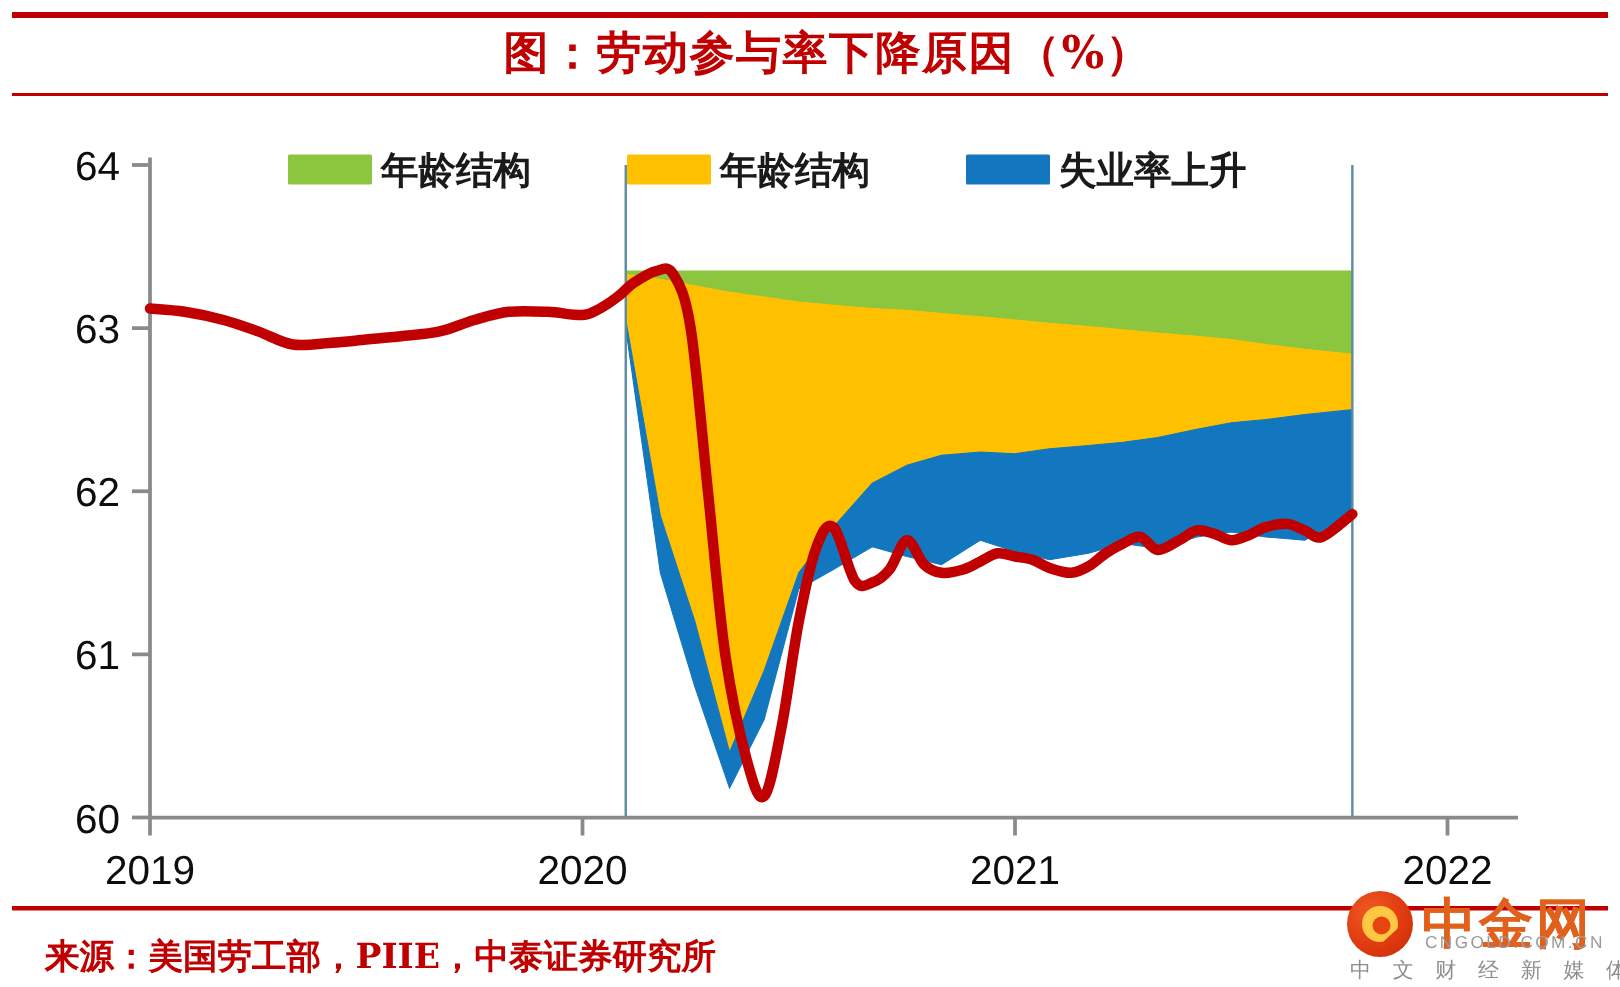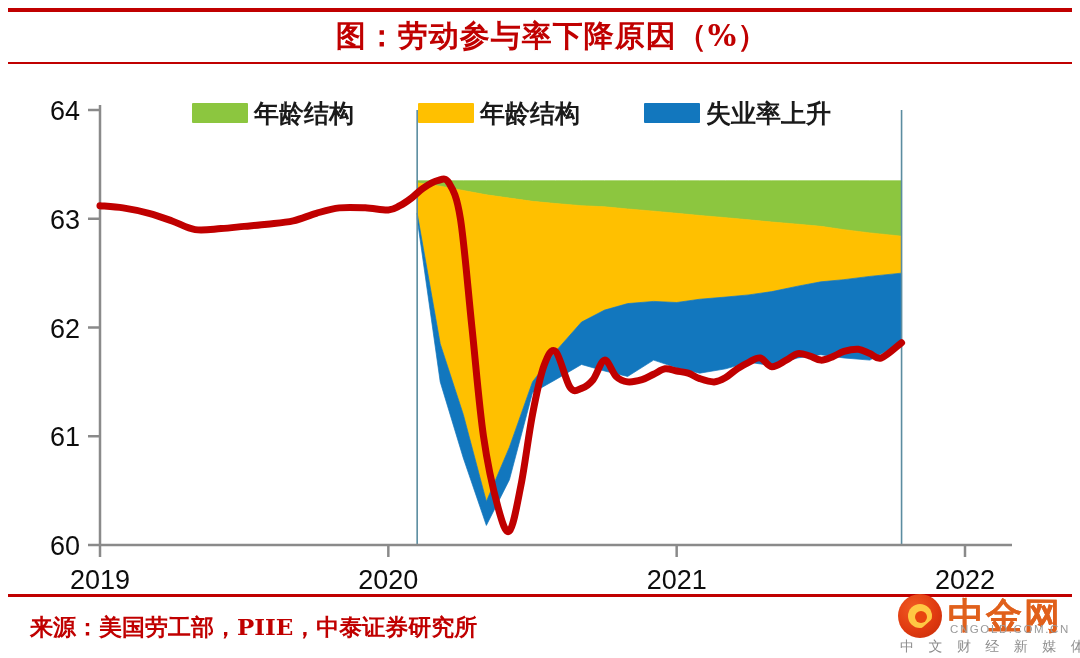--- a/index.html
+++ b/index.html
@@ -43,21 +43,21 @@
 
   
   .chart-area{position:absolute;left:0;top:60px;width:1080px;height:530px;}
   svg.plot{display:block;}
   .tick-text{
     font-family:"Liberation Sans","DejaVu Sans",sans-serif;
     font-size:27px;fill:#0d0d0d;
   }
 
   
-  .footer{position:absolute;left:0;bottom:0;width:1080px;height:64px;}
+  .footer{position:absolute;left:0;bottom:0;width:1080px;height:54px;}
   .rule-bottom{position:absolute;left:8px;top:0px;width:1064px;height:3px;background:#C00000;}
   .source-text{
     position:absolute;left:30px;top:18px;
     font-family:"DejaVu Serif","Liberation Serif",serif;
     font-size:23px;font-weight:bold;color:#C00000;white-space:nowrap;
   }
 
   
   .logo{position:absolute;right:10px;bottom:4px;width:172px;height:62px;}
   .logo-badge{position:absolute;left:0;top:2px;width:44px;height:44px;border-radius:50%;

